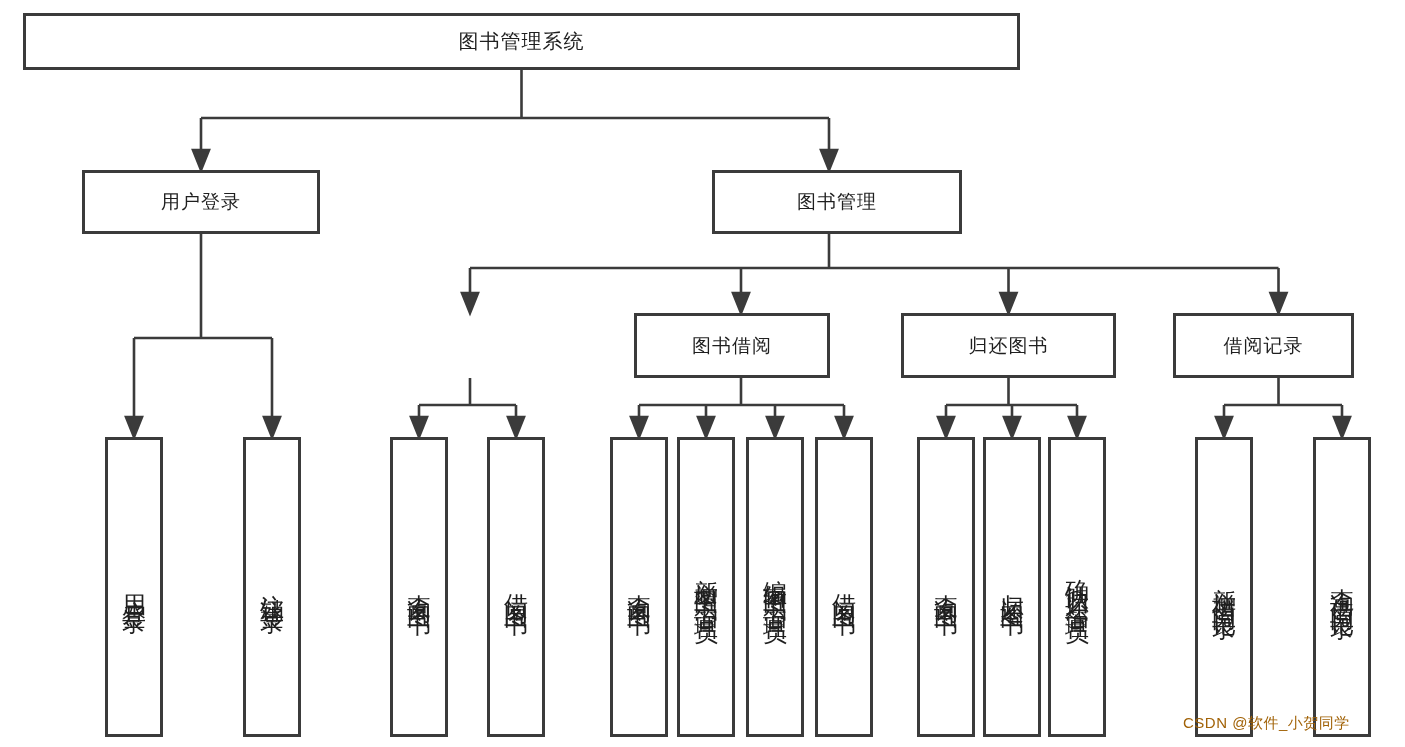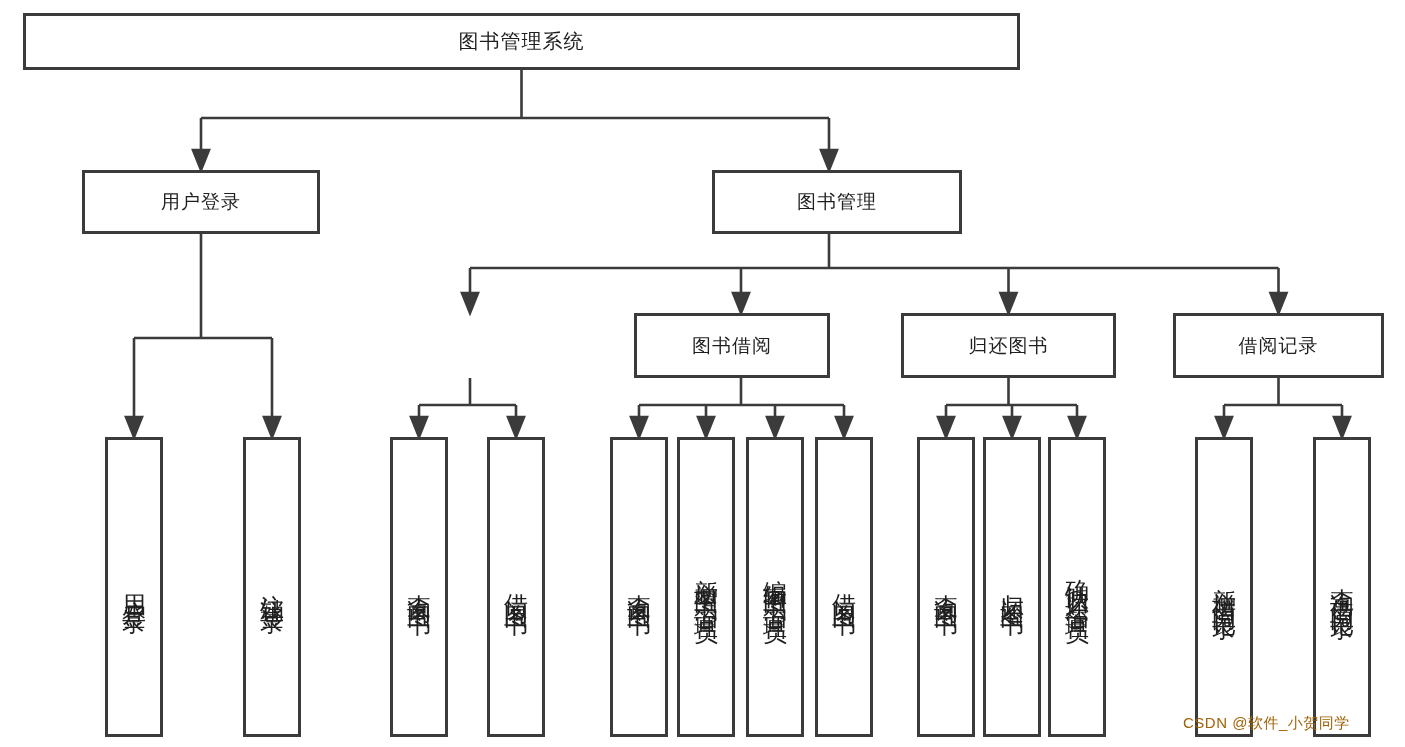--- a/index.html
+++ b/index.html
@@ -116,21 +116,21 @@
   <div class="node h-node" style="left:712px;top:170px;width:250px;height:64px">
     <span>图书管理</span>
   </div>
 
   <div class="node h-node" style="left:634px;top:313px;width:196px;height:65px">
     <span>图书借阅</span>
   </div>
   <div class="node h-node" style="left:901px;top:313px;width:215px;height:65px">
     <span>归还图书</span>
   </div>
-  <div class="node h-node" style="left:1173px;top:313px;width:211px;height:65px">
+  <div class="node h-node" style="left:1173px;top:313px;width:181px;height:65px">
     <span>借阅记录</span>
   </div>
 
   <div class="node v-node" style="left:105px;top:437px;width:58px;height:300px">
     <span>用户登录</span>
   </div>
   <div class="node v-node" style="left:243px;top:437px;width:58px;height:300px">
     <span>注销登录</span>
   </div>
 

